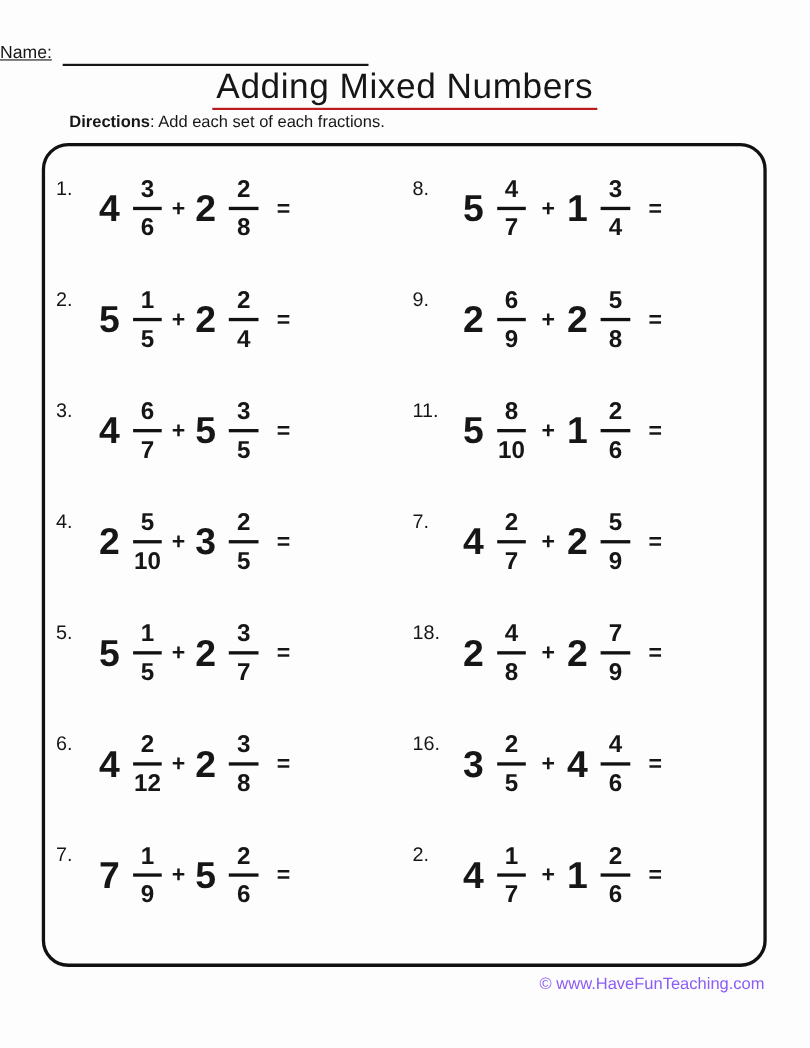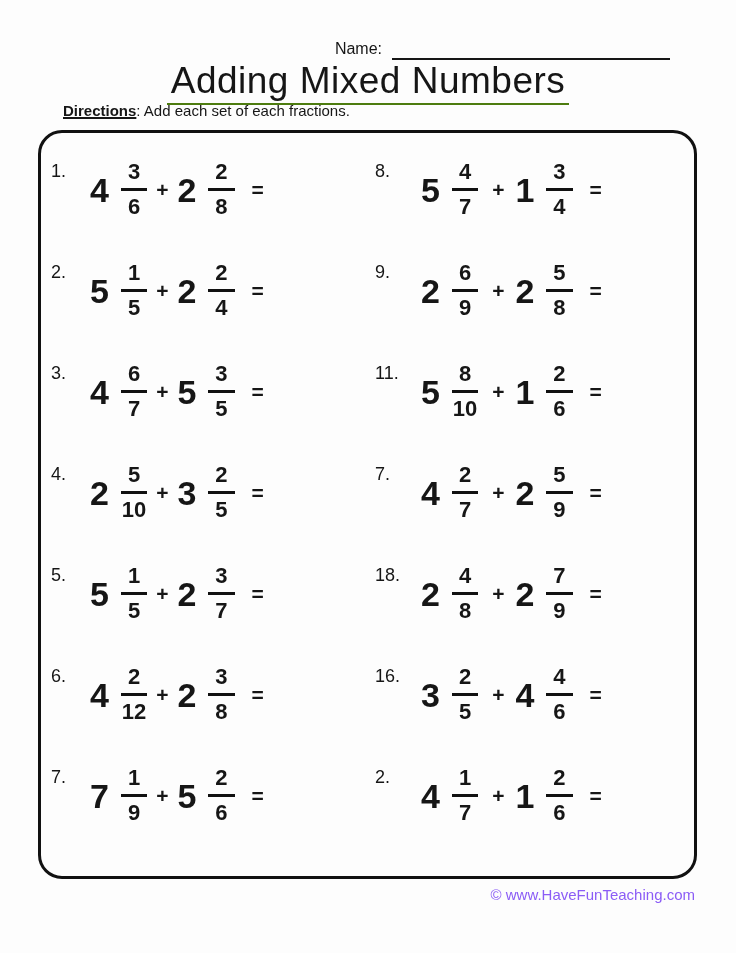--- a/index.html
+++ b/index.html
@@ -9,47 +9,47 @@
     position: relative;
     font-family: "Liberation Sans", sans-serif;
     color: #161616;
     background: #fdfdfd;
     overflow: hidden;
   }
 
   
   .name-row {
     position: absolute; top: 40px; left: 0; right: 66px;
-    display: flex; justify-content: flex-end; align-items: flex-end;
+    display: flex; align-items: flex-end;
     font-size: 16px;
+    text-decoration: underline;
   }
   .name-label { padding-bottom: 2px; margin-right: 10px; }
   .name-line {
     width: 278px; height: 19px;
     border-bottom: 2px solid #161616;
   }
   .title-wrap {
     position: absolute; top: 60px; left: 0; width: 100%;
     text-align: center;
   }
   .title {
     display: inline-block;
-    font-size: 37px;
+    font-size: 32px;
     font-weight: 400;
     letter-spacing: 0.5px;
-    border-bottom: 2px solid #4d7c0f;
+    border-bottom: 2px solid #b91c1c;
     padding: 0 4px 1px 4px;
   }
   .directions {
     position: absolute; top: 102px; left: 63px;
     font-size: 15px;
   }
   .directions .dir-label {
     font-weight: 700;
-    text-decoration: underline;
     text-decoration-thickness: 1.5px;
   }
 
   
   .problem-box {
     position: absolute; top: 130px; left: 38px;
     width: 659px; height: 749px;
     border: 3px solid #111;
     border-radius: 24px;
     display: flex;

